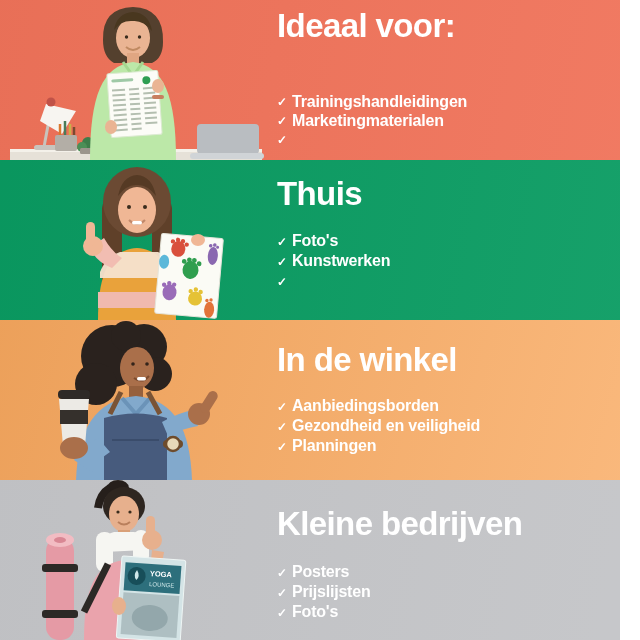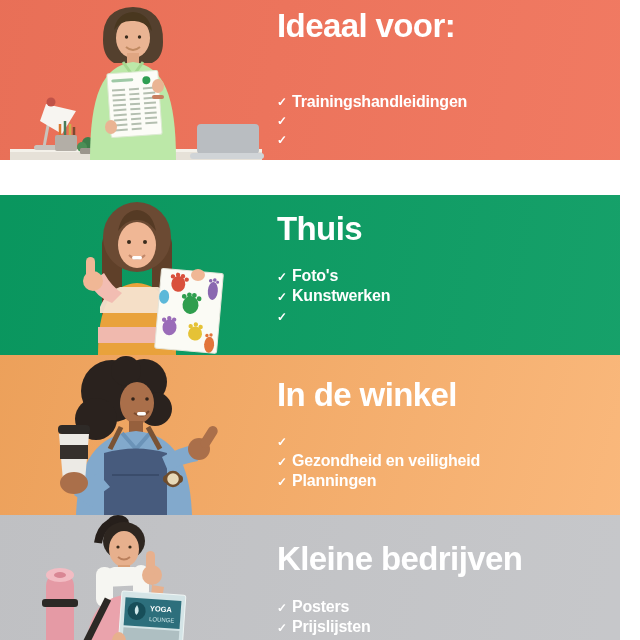--- a/index.html
+++ b/index.html
@@ -1,21 +1,21 @@
 <!DOCTYPE html>
 <html><head>
 <meta charset="utf-8">
 <style>
   * { margin:0; padding:0; box-sizing:border-box; }
   html,body { width:640px; height:640px; }
   body { font-family:"Liberation Sans", sans-serif; background:#fff; }
   .poster { position:relative; width:620px; height:640px; overflow:hidden; }
   .band { position:relative; width:640px; height:160px; overflow:hidden; }
   .band-0 { background-image:linear-gradient(100deg, rgba(0,0,0,0.03), rgba(255,255,255,0.05)); }
-  .band-1 { background-image:linear-gradient(100deg, rgba(0,0,0,0.04), rgba(255,255,255,0.05));margin-top:35px; }
+  .band-1 { background-image:linear-gradient(100deg, rgba(0,0,0,0.04), rgba(255,255,255,0.05)); }
   .band-2 { background-image:linear-gradient(105deg, rgba(170,95,25,0.16), rgba(255,255,255,0.14)); }
   .band-3 { background-image:linear-gradient(100deg, rgba(0,0,0,0.02), rgba(255,255,255,0.06)); }
   .photo { position:absolute; left:0; top:0; }
   .lead, .heading {
     position:absolute; left:277px; color:#fff; font-weight:700;
     font-size:33px; letter-spacing:-0.6px; white-space:nowrap;
   }
   .band-0 .lead { top:7px; }
   .band-0 .heading { top:56px; }
   .band-1 .heading { top:15px; }
@@ -126,20 +126,21 @@
       </g>
     </svg>
     <h1 class="lead">Ideaal voor:</h1>
     <ul class="checklist">
       <li class="check-item">
         <span class="check">✓</span>
         <span>Trainingshandleidingen</span>
       </li>
       <li class="check-item">
         <span class="check">✓</span>
+        <span>Marketingmaterialen</span>
       </li>
       <li class="check-item">
         <span class="check">✓</span>
       </li>
     </ul>
   </section>
 
   <section class="band band-1" style="background-color: rgb(10, 156, 98);">
     <svg class="photo" width="270" height="160" viewBox="0 0 270 160">
       <g>
@@ -262,20 +263,21 @@
         <g>
           <rect x="163" y="120" width="20" height="8" rx="4" fill="#6e4c2c"></rect>
           <circle cx="173" cy="124" r="7" fill="#e7d9b8" stroke="#6e4c2c" stroke-width="2.5"></circle>
         </g>
       </g>
     </svg>
     <h2 class="heading">In de winkel</h2>
     <ul class="checklist">
       <li class="check-item">
         <span class="check">✓</span>
+        <span>Aanbiedingsborden</span>
       </li>
       <li class="check-item">
         <span class="check">✓</span>
         <span>Gezondheid en veiligheid</span>
       </li>
       <li class="check-item">
         <span class="check">✓</span>
         <span>Planningen</span>
       </li>
     </ul>

